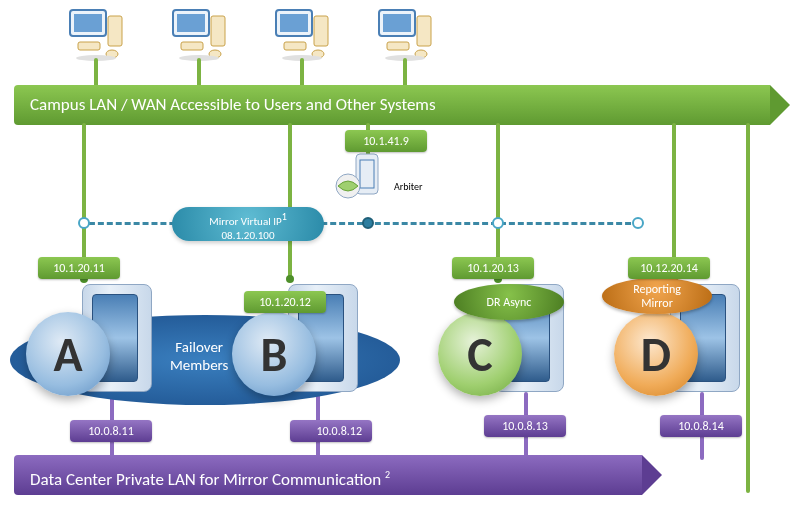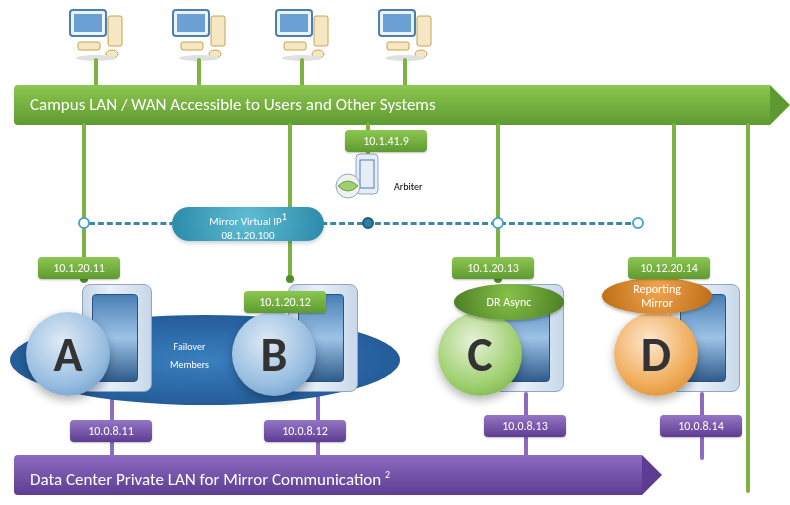--- a/index.html
+++ b/index.html
@@ -113,21 +113,21 @@
     left: 10px; top: 315px;
     width: 390px; height: 90px;
     background: radial-gradient(ellipse at center, #3a7fbf 0%, #1b4e8a 100%);
     border-radius: 50%;
     z-index: 1;
   }
   .failover-label {
     position: absolute;
     left: 170px; top: 338px;
     color: #fff;
-    font-size: 10px;
+    font-size: 15px;
     text-align: center;
     line-height: 18px;
     z-index: 3;
   }
 
   .server {
     position: absolute;
     width: 160px; height: 120px;
     z-index: 4;
   }
@@ -360,21 +360,21 @@
 </div>
 
 <div class="purple-wire" style="left:110px; top:392px; height:68px;"></div>
 <div class="purple-wire" style="left:316px; top:392px; height:68px;"></div>
 <div class="purple-wire" style="left:524px; top:392px; height:68px;"></div>
 <div class="purple-wire" style="left:700px; top:392px; height:68px;"></div>
 
 <div class="ip purple" style="left:70px; top:420px;">
     <span>10.0.8.11</span>
   </div>
-<div class="ip purple" style="left:264px; top:420px;">
+<div class="ip purple" style="left:290px; top:420px;justify-content:flex-end;">
     <span>10.0.8.12</span>
   </div>
 <div class="ip purple" style="left:484px; top:415px;">
     <span>10.0.8.13</span>
   </div>
 <div class="ip purple" style="left:660px; top:415px;">
     <span>10.0.8.14</span>
   </div>
 
 <div class="arrow-band pvt-band">

